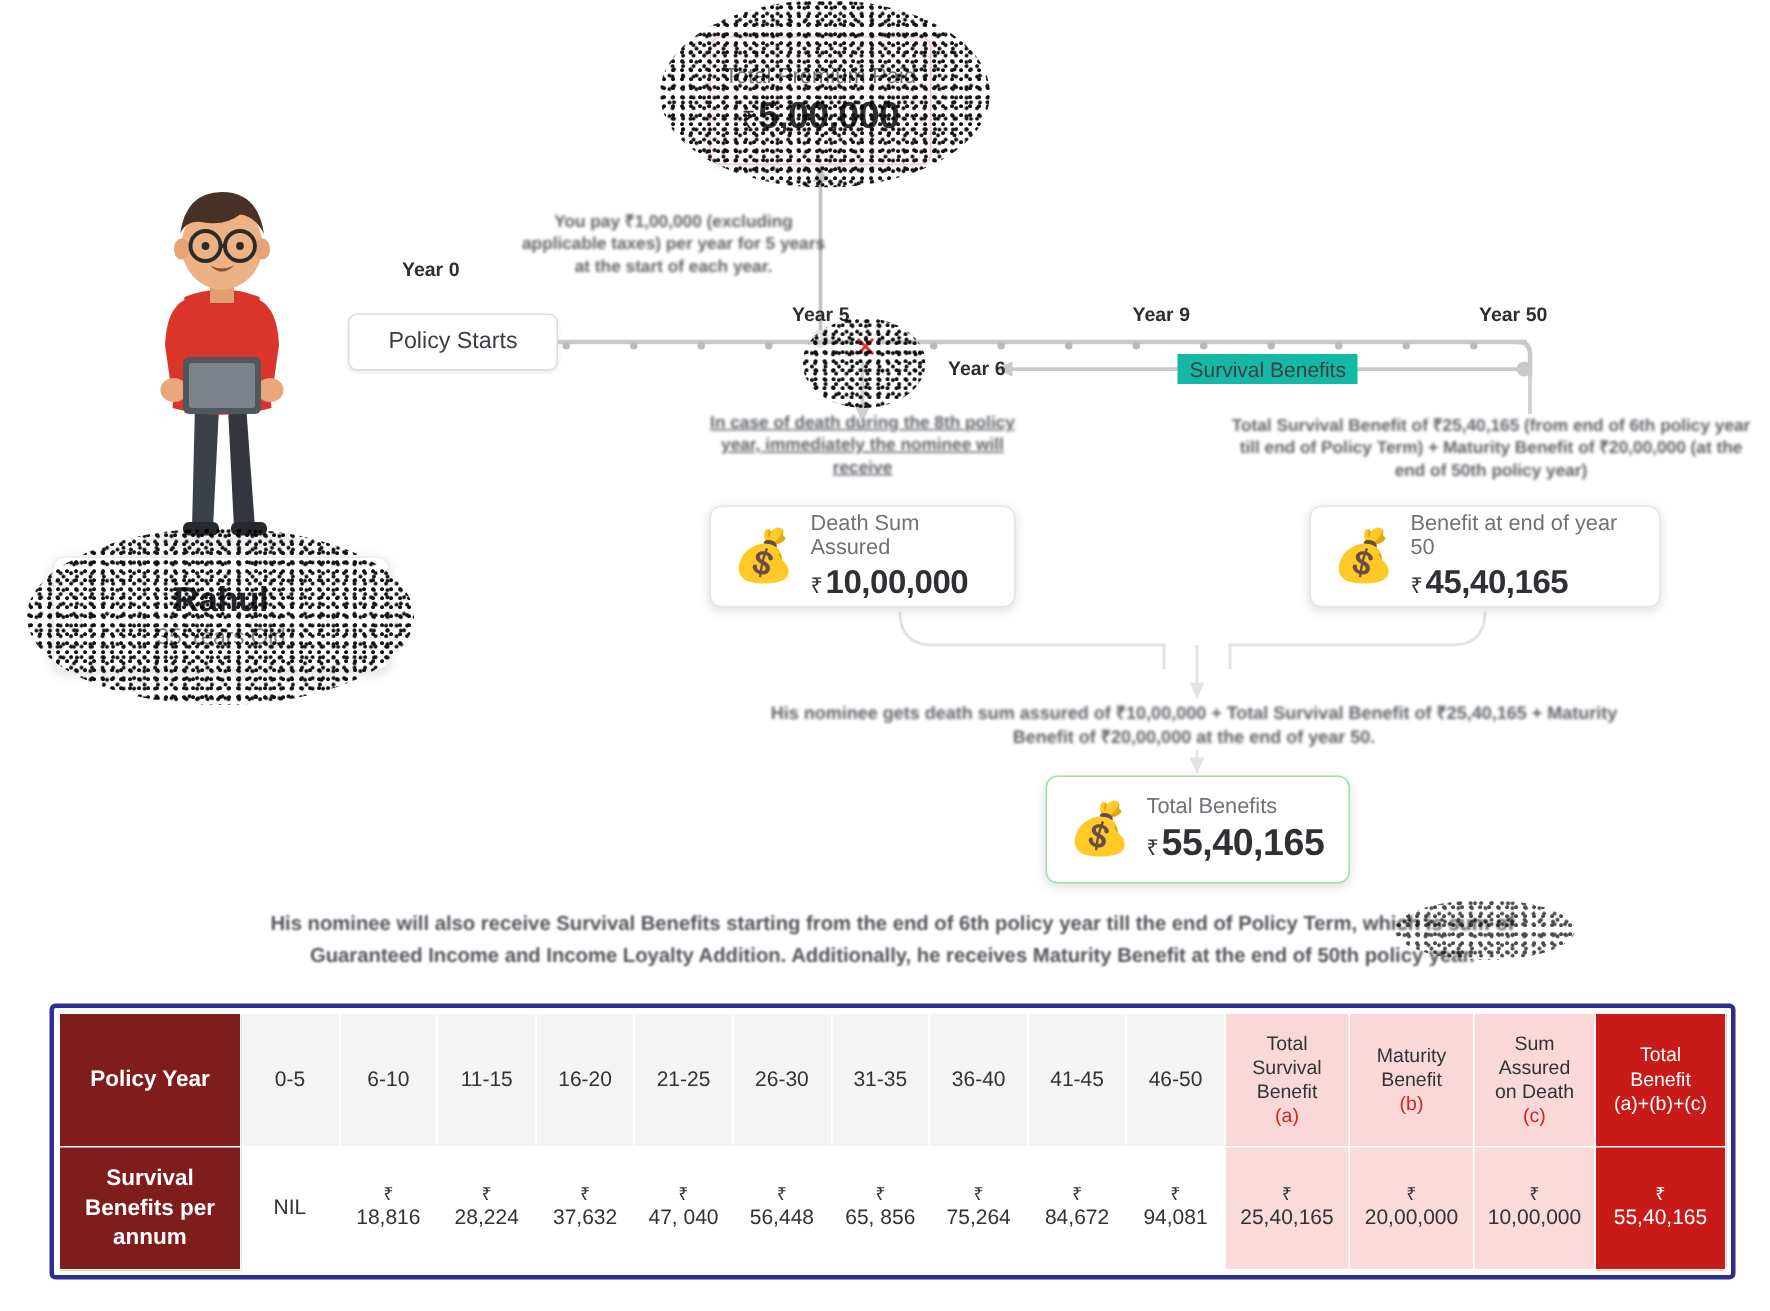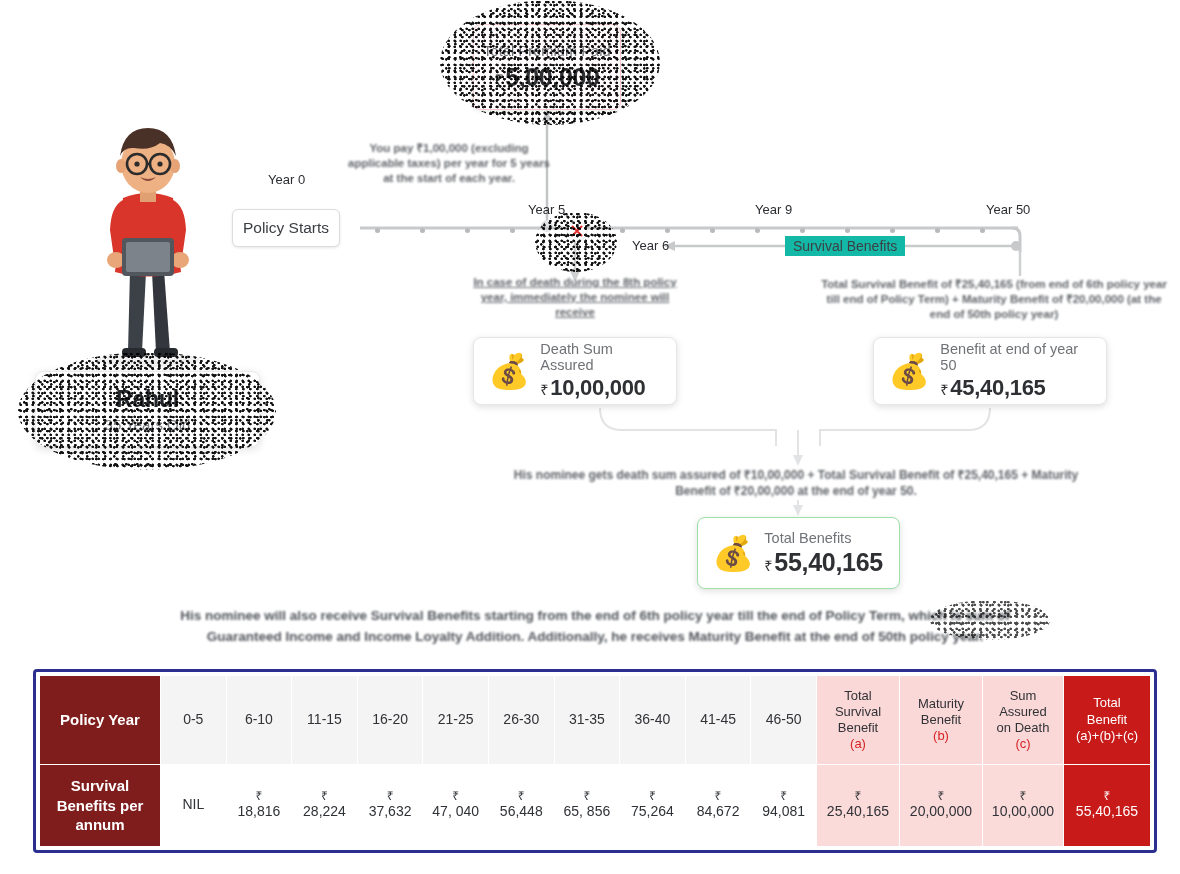--- a/index.html
+++ b/index.html
@@ -44,28 +44,28 @@
     box-shadow:0 2px 8px rgba(0,0,0,.13);
   }
   #rahul-card .nm{font-size:23px;font-weight:bold;color:#23262b;letter-spacing:-.2px;}
   #rahul-card .ag{font-size:15px;color:#7b7e83;margin-top:3px;}
 
   
   #character{position:absolute;left:78px;top:120px;width:140px;height:248px;}
 
   
   #policy-starts{
-    left:232px;top:209px;width:108px;height:38px;
+    left:232px;top:209px;width:140px;height:38px;
     border:1px solid #dcdcdc;border-radius:6px;
     font-size:15.5px;color:#3a3d42;
     box-shadow:0 1px 3px rgba(0,0,0,.10);
   }
   .tick{position:absolute;width:5px;height:5px;border-radius:50%;background:#b9babc;top:-1.5px;}
   .yr{
-    position:absolute;font-size:13px;font-weight:normal;color:#2b2d31;
+    position:absolute;font-size:13px;font-weight:bold;color:#2b2d31;
     white-space:nowrap;
   }
   
   .obsc{
     position:absolute;text-align:center;font-weight:bold;
     color:#55585c;line-height:1.32;
     filter:blur(0.9px) contrast(1.25);
     opacity:.88;
   }
 

